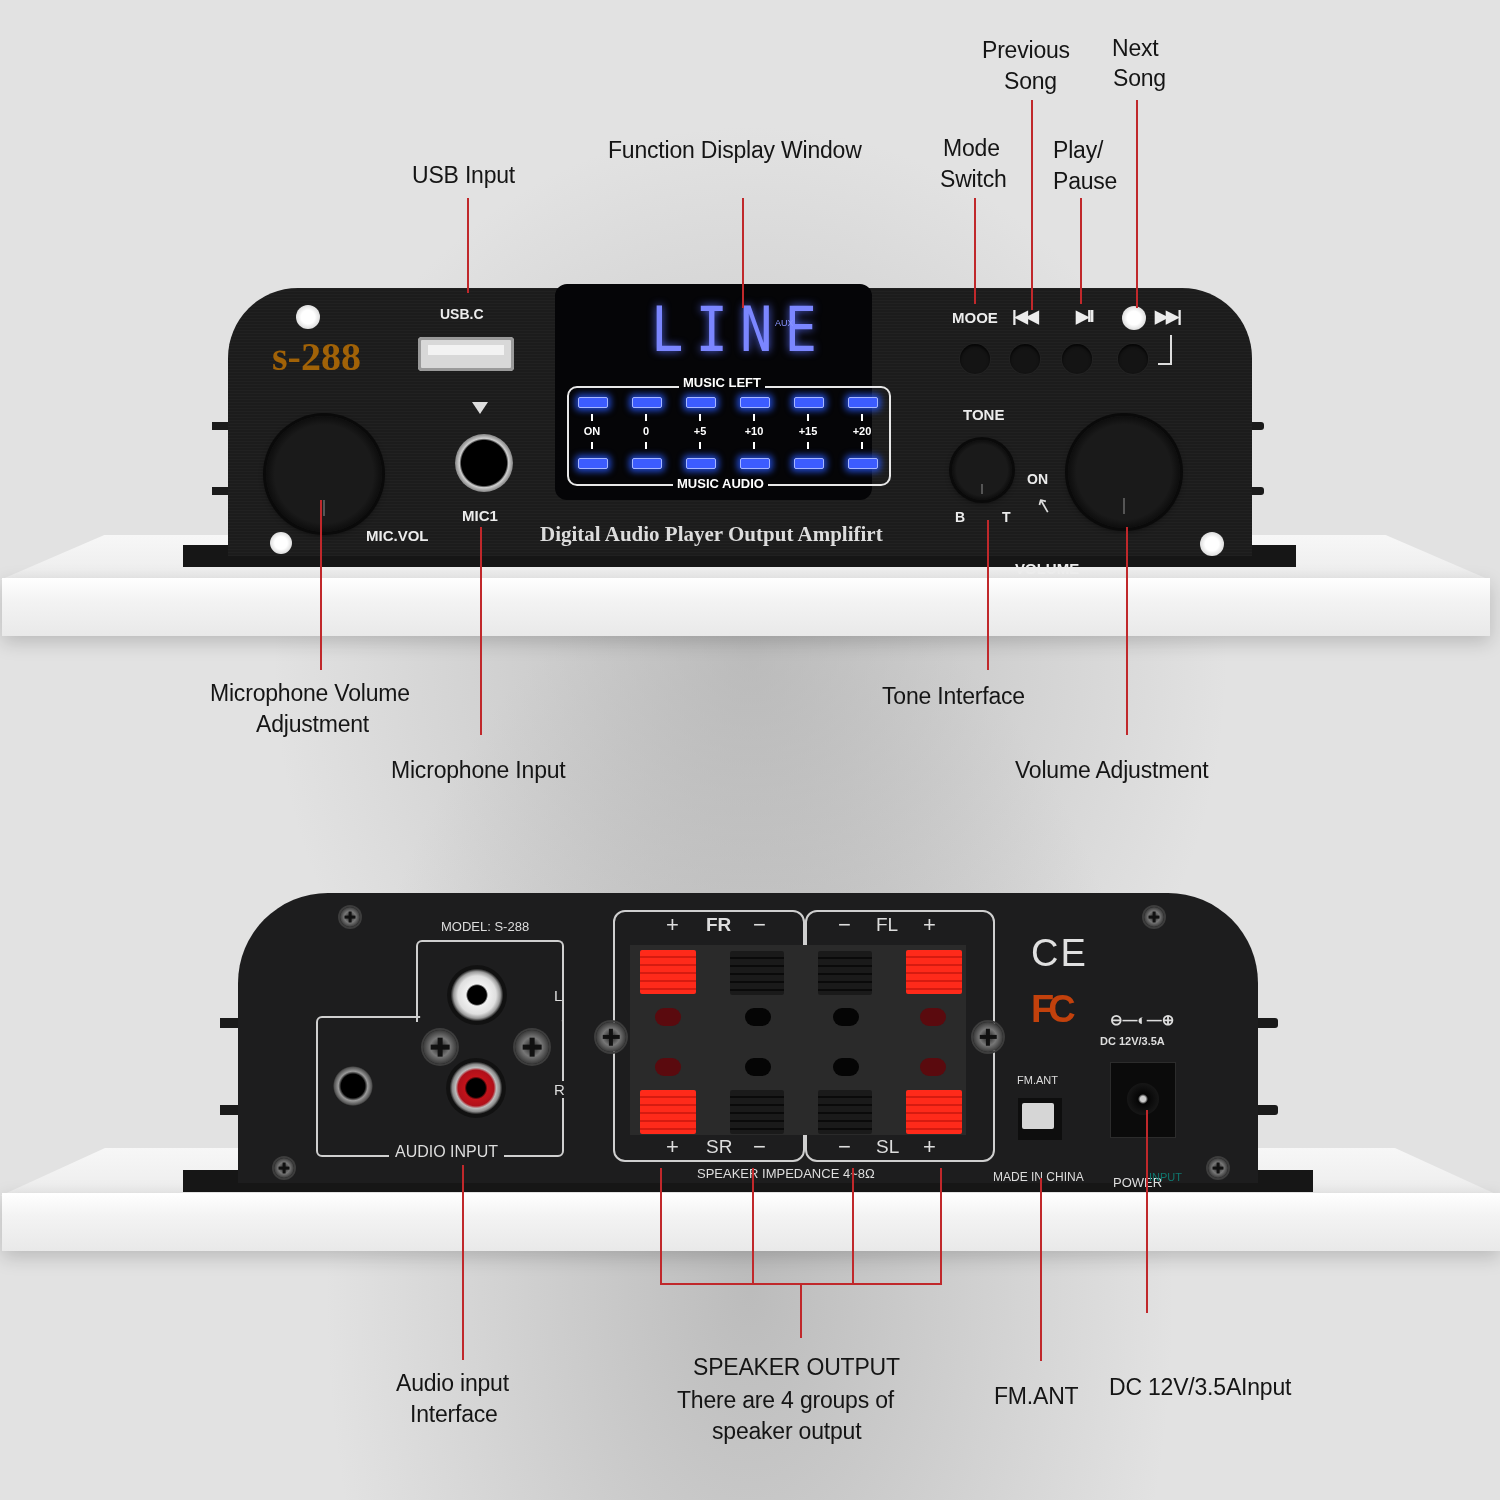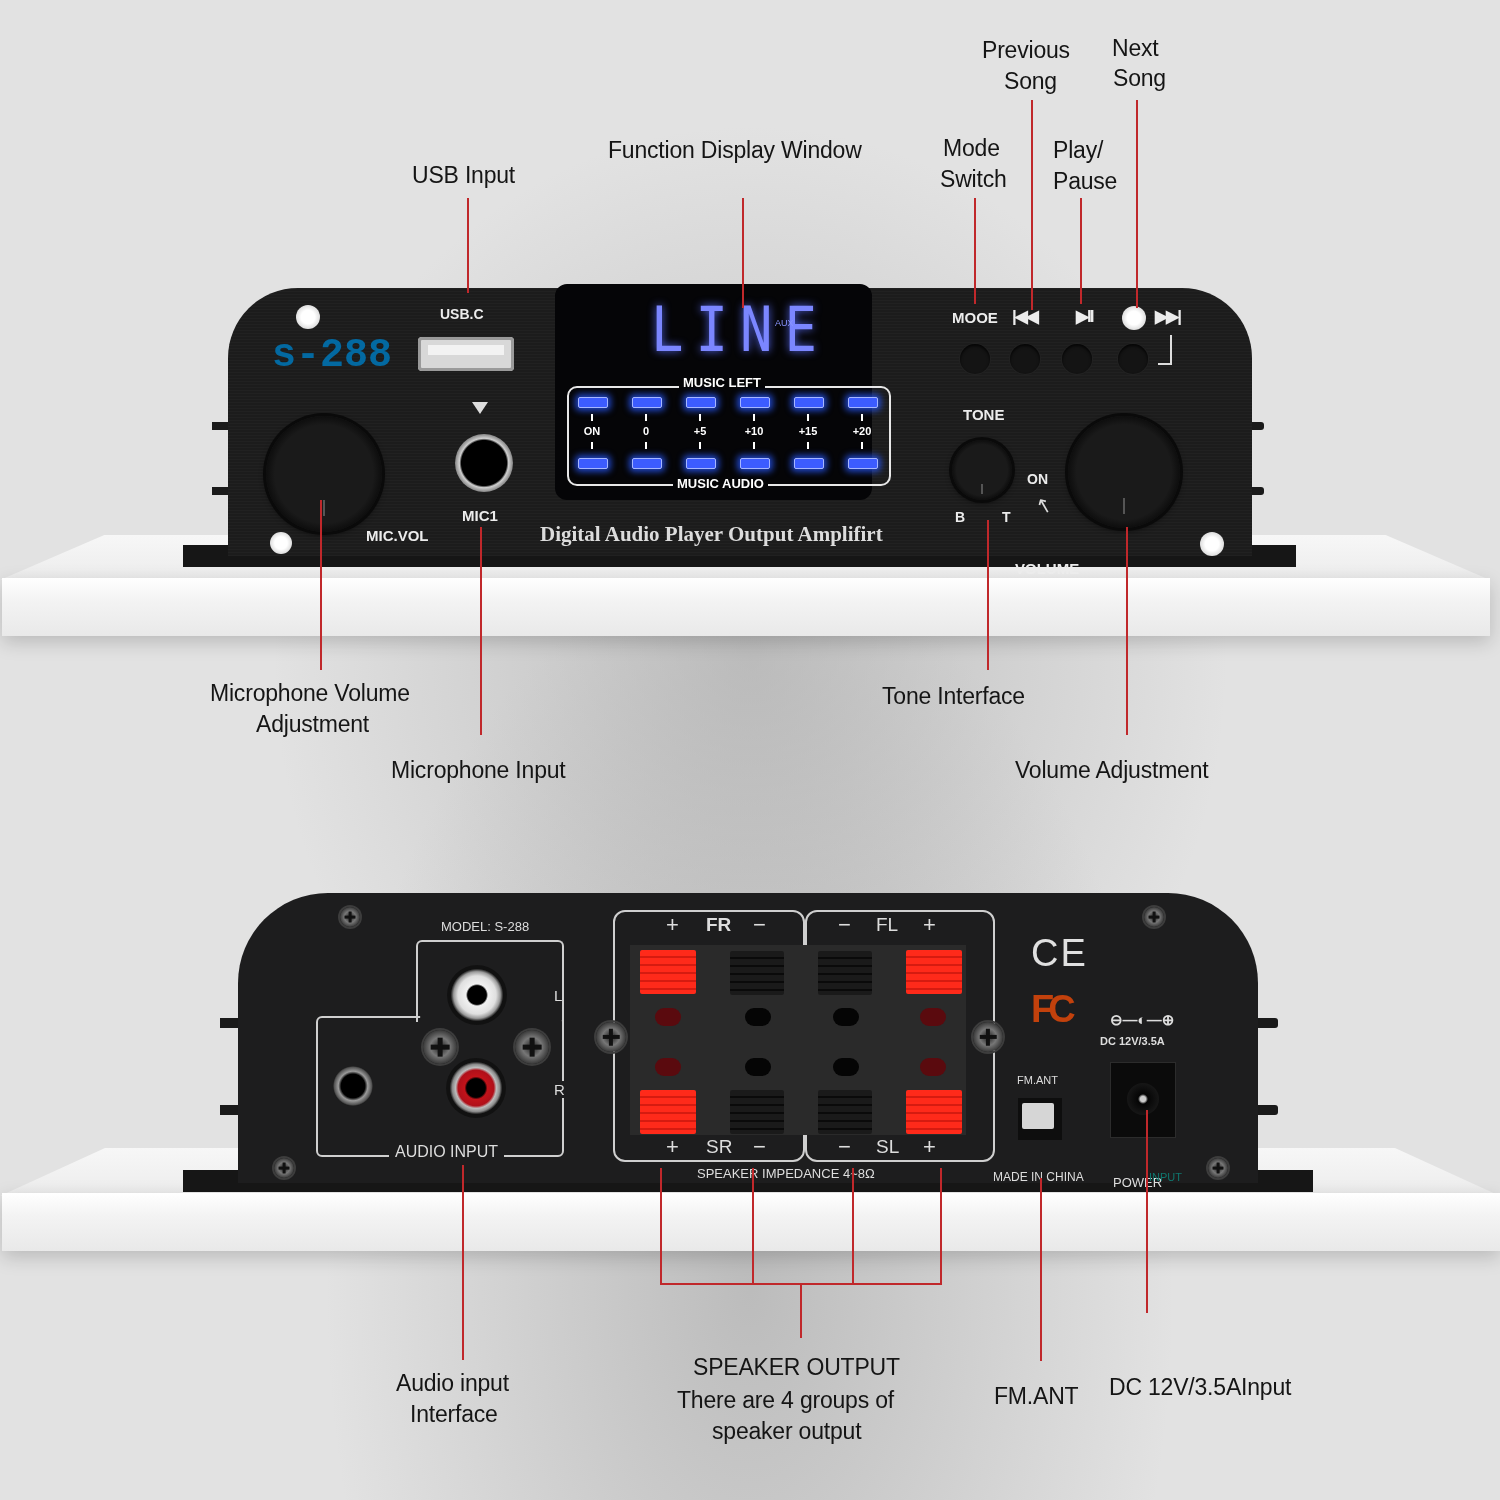--- a/index.html
+++ b/index.html
@@ -70,21 +70,21 @@
 <div>
 
   <div class="fin" style="left:212px;top:422px;width:34px;"></div>
   <div class="fin" style="left:212px;top:487px;width:34px;"></div>
   <div class="fin" style="left:1230px;top:422px;width:34px;"></div>
   <div class="fin" style="left:1230px;top:487px;width:34px;"></div>
   <div class="foot" style="left:183px;top:545px;width:1113px;height:22px;"></div>
   <div class="device" style="left:228px;top:288px;width:1024px;height:268px;border-radius:70px 70px 0 0;"></div>
 
   <div class="screw-w" style="left:296px;top:305px;width:24px;height:24px;"></div>
-  <div class="txt-w" style="left:272px;top:333px;font-family:Liberation Mono, monospace;font-size:40px;color:#0369a1;">s-288</div>
+  <div class="txt-w" style="left:272px;top:333px;font-family:Liberation Serif, serif;font-size:40px;color:#a16207;">s-288</div>
 
   <div class="txt-w" style="left:440px;top:306px;font-size:14px;">USB.C</div>
   <div class="abs" style="left:418px;top:337px;width:96px;height:34px;background:#d8d8d8;border-radius:4px;box-shadow:inset 0 0 0 3px #9a9a9a;">
     <div class="abs" style="left:10px;top:8px;width:76px;height:10px;background:#f2f2f2;"></div>
   </div>
 
   <div class="abs" style="left:472px;top:402px;width:0;height:0;border-left:8px solid transparent;border-right:8px solid transparent;border-top:12px solid #ddd;"></div>
   <div class="abs" style="left:455px;top:434px;width:58px;height:58px;border-radius:50%;background:radial-gradient(circle,#000 55%,#cfcfcf 60%,#8a8a8a 70%,#111 80%);"></div>
   <div class="txt-w" style="left:462px;top:507px;font-size:15px;">MIC1</div>
 

